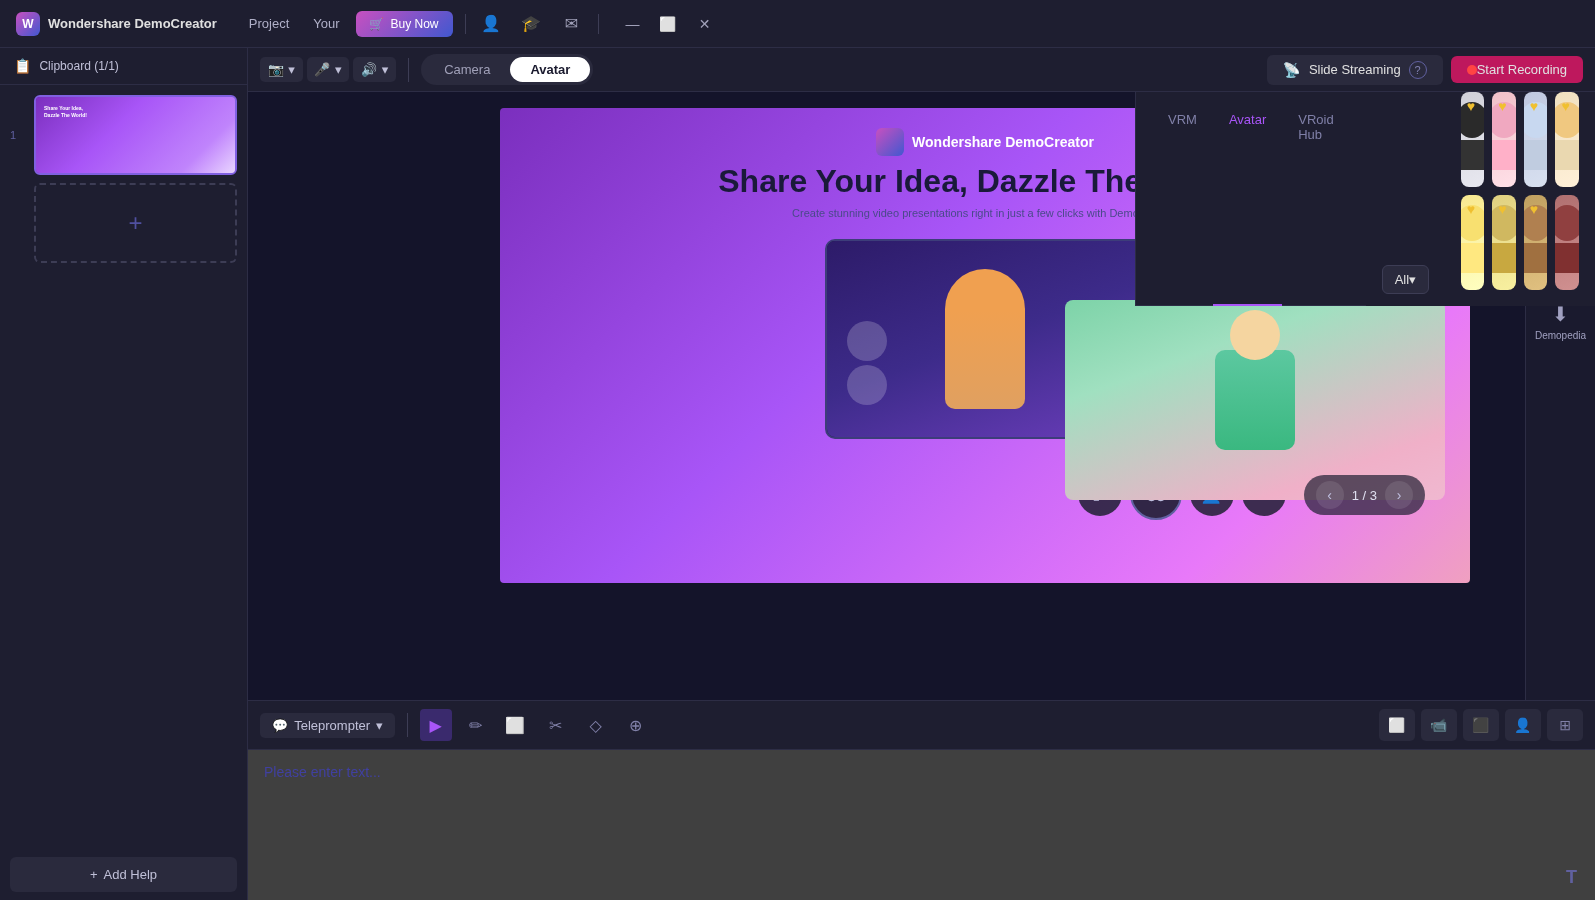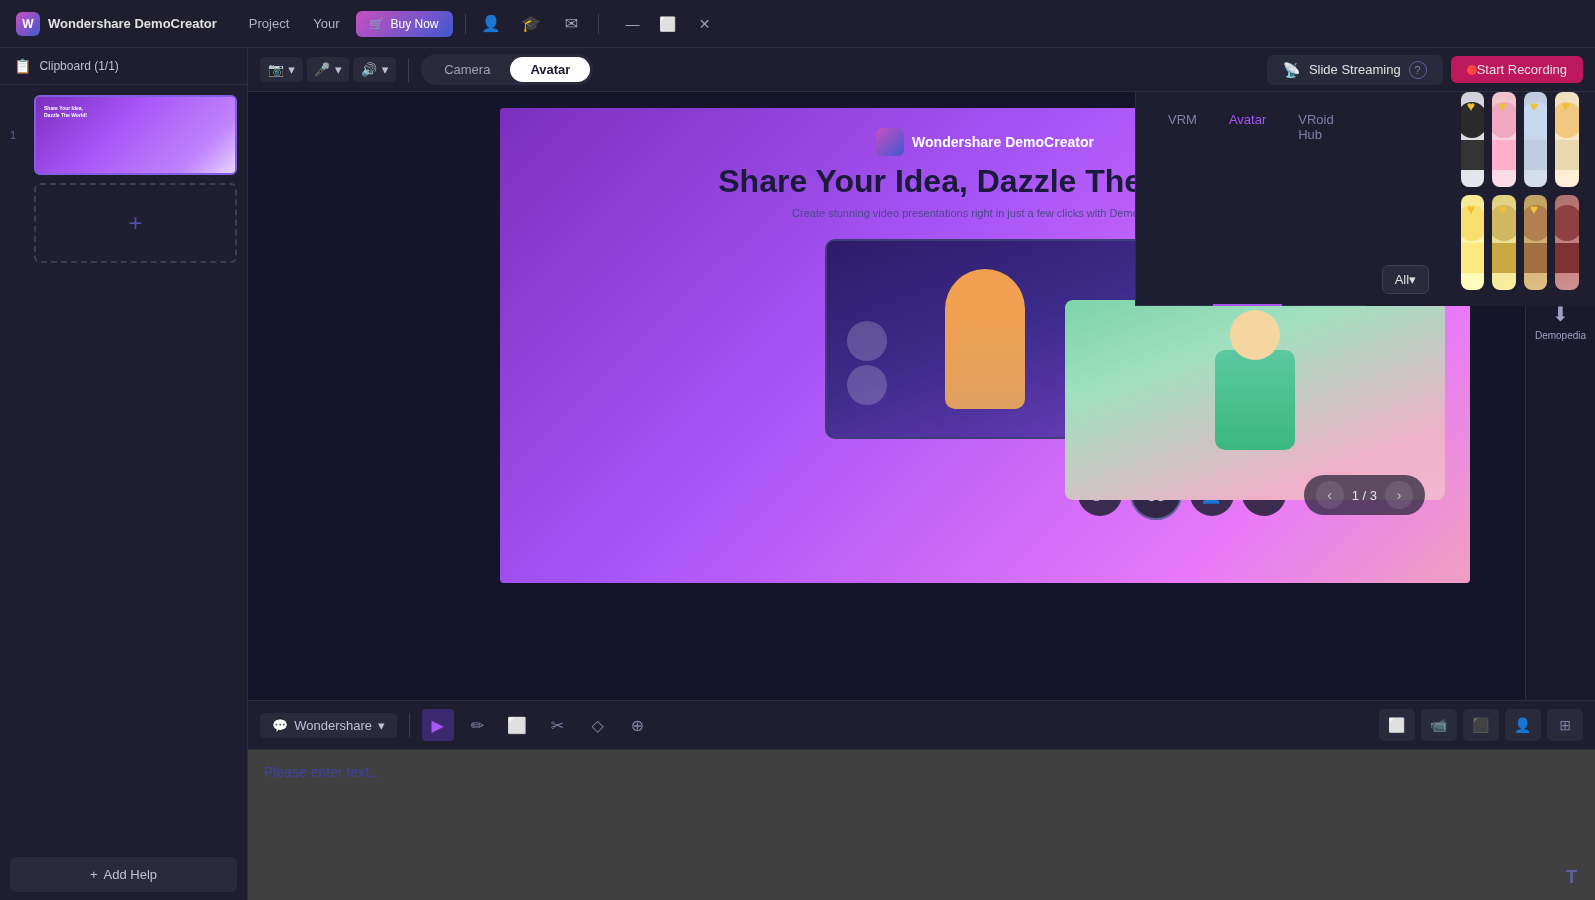--- a/index.html
+++ b/index.html
@@ -983,21 +983,21 @@
           <span class="sidebar-icon">⬇</span>
           <span class="sidebar-icon-label">Demopedia</span>
         </div>
       </div>
     </div>
 
     <div class="bottom-area" style="position:relative;">
       <div class="teleprompter-toolbar">
         <button class="teleprompter-btn">
           <span>💬</span>
-          <span>Wondershare</span>
+          <span>Teleprompter</span>
           <span>▾</span>
         </button>
         <div class="toolbar-separator"></div>
         <button class="tp-tool-btn active">▶</button>
         <button class="tp-tool-btn">✏</button>
         <button class="tp-tool-btn">⬜</button>
         <button class="tp-tool-btn">✂</button>
         <button class="tp-tool-btn">◇</button>
         <button class="tp-tool-btn">⊕</button>
         <div class="tp-separator"></div>

